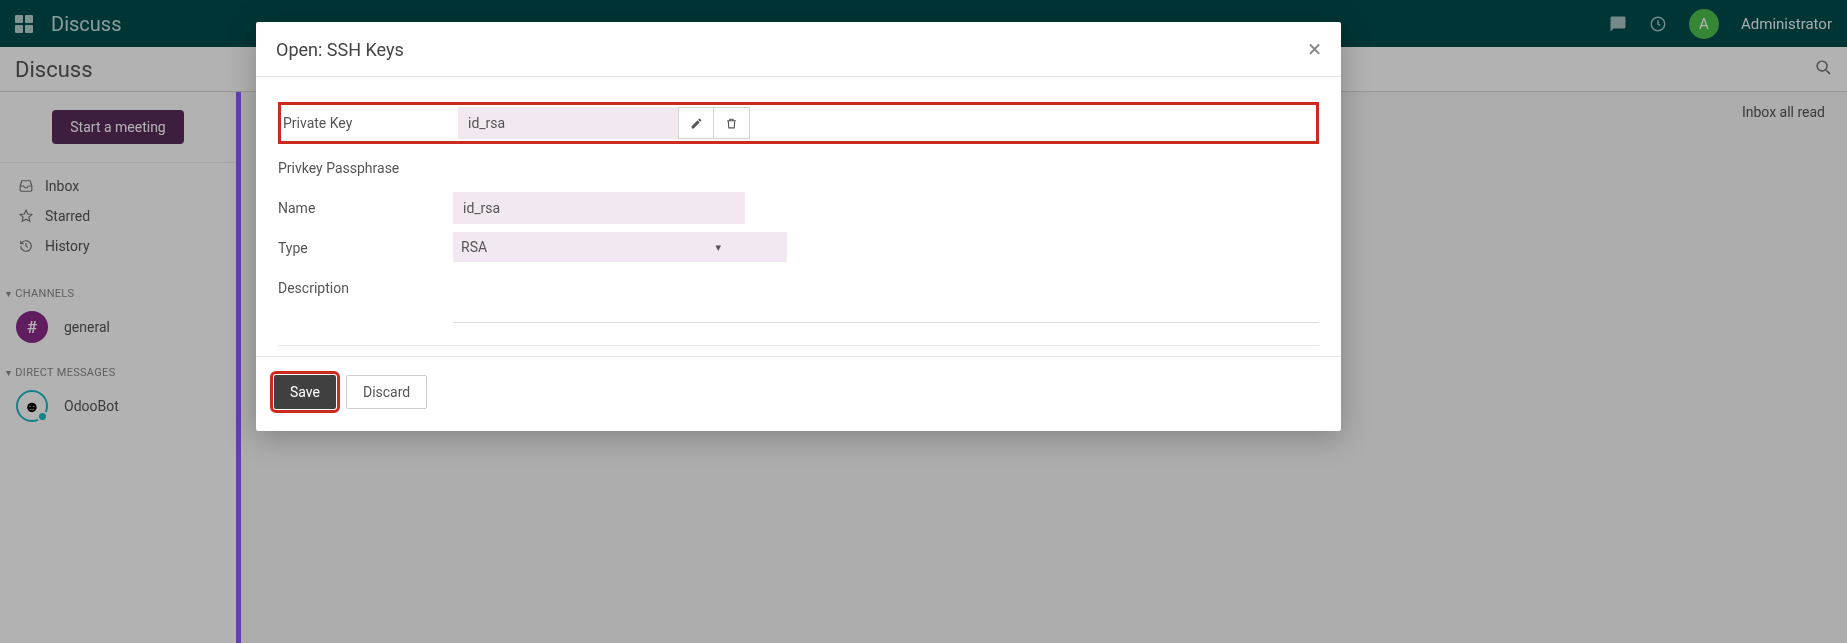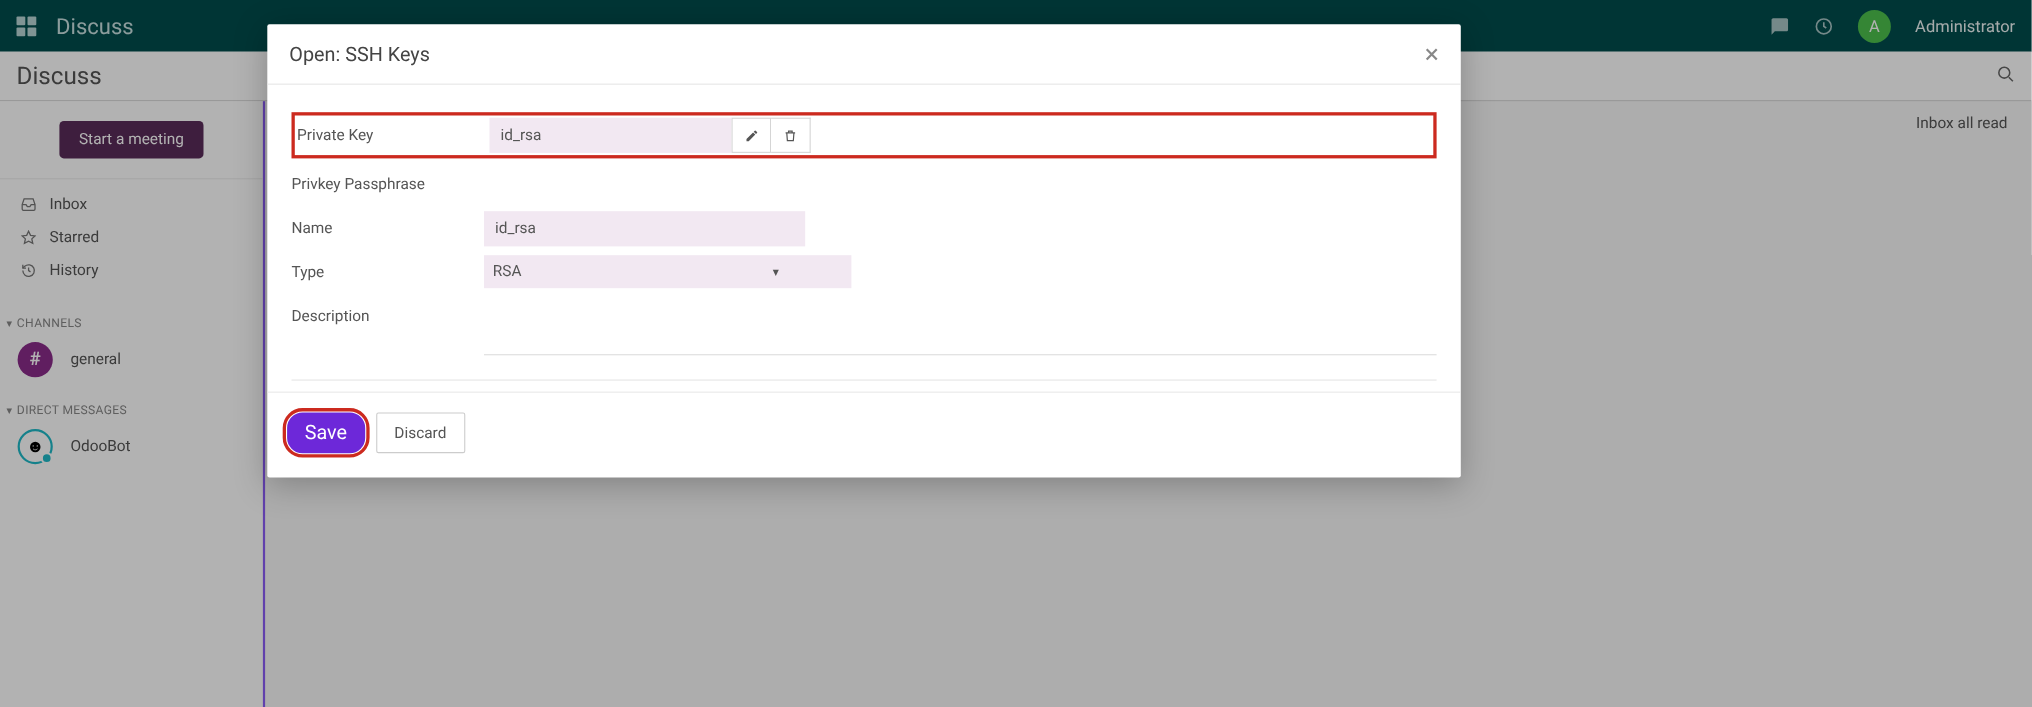--- a/index.html
+++ b/index.html
@@ -13,41 +13,41 @@
     .topbar-right { display: flex; align-items: center; gap: 22px; }
     .topbar-icon { color: #a8c5c5; width: 18px; height: 18px; }
     .avatar { width: 30px; height: 30px; border-radius: 50%; background: #4dc04d; color: #fff; display: flex; align-items: center; justify-content: center; font-size: 15px; }
     .user-name { color: #eef5f5; font-size: 15px; text-align: center; }
     
     .subheader { height: 45px; background: #fff; border-bottom: 1px solid #d8d8d8; display: flex; align-items: center; padding: 0 15px; justify-content: space-between; }
     .subheader-title { font-size: 22px; color: #555; }
     .search-area { color: #666; }
     
     .main { display: flex; height: calc(100% - 92px); }
-    .sidebar { width: 241px; background: #fff; border-right: 2px solid #8b5cf6; padding-top: 18px; display: flex; flex-direction: column; height: 100%; }
+    .sidebar { width: 241px; background: #fff; border-right: 5px solid #8b5cf6; padding-top: 18px; display: flex; flex-direction: column; height: 100%; }
     .start-meeting-wrap { padding: 0 15px 18px; text-align: center; }
     .start-meeting { background: #5a2c5a; color: #fff; border: none; padding: 9px 18px; border-radius: 4px; font-size: 14px; cursor: pointer; }
     .nav-section { border-top: 1px solid #eee; padding: 8px 0; }
     .nav-item { display: flex; align-items: center; gap: 12px; padding: 7px 18px; font-size: 14px; color: #555; cursor: pointer; }
     .nav-icon { width: 15px; height: 15px; display: inline-flex; align-items: center; justify-content: center; color: #777; }
     .nav-group-header { display: flex; align-items: center; gap: 4px; padding: 6px 6px; font-size: 11px; text-transform: uppercase; color: #888; letter-spacing: 0.3px; cursor: pointer; }
     .caret { font-size: 10px; }
     .channel-item { display: flex; align-items: center; gap: 16px; padding: 5px 16px; cursor: pointer; }
     .channel-badge { width: 32px; height: 32px; border-radius: 50%; background: #8a2b8a; color: #fff; display: flex; align-items: center; justify-content: center; font-size: 17px; font-weight: 600; }
     .channel-label { font-size: 14px; color: #555; }
     .dm-item { display: flex; align-items: center; gap: 16px; padding: 5px 16px; cursor: pointer; }
     .bot-avatar { width: 32px; height: 32px; border-radius: 50%; border: 2px solid #1fb9c7; display: flex; align-items: center; justify-content: center; position: relative; }
     .bot-face { font-size: 16px; }
     .bot-status { position: absolute; bottom: -2px; right: -2px; width: 11px; height: 11px; border-radius: 50%; background: #1fb9c7; border: 2px solid #fff; }
     
     .content-top { padding: 12px 22px; color: #555; font-size: 14px; text-align: right; flex: 1; }
 
     .overlay { position: absolute; inset: 0; background: rgba(0,0,0,0.3); }
     
-    .modal { position: absolute; top: 22px; left: 243px; width: 1085px; background: #fff; border-radius: 2px; box-shadow: 0 6px 30px rgba(0,0,0,0.25); }
+    .modal { position: absolute; top: 22px; left: 256px; width: 1085px; background: #fff; border-radius: 2px; box-shadow: 0 6px 30px rgba(0,0,0,0.25); }
     .modal-header { display: flex; justify-content: space-between; align-items: center; padding: 15px 20px; border-bottom: 1px solid #e5e5e5; }
     .modal-title { font-size: 18px; color: #444; font-weight: 400; }
     .modal-close { color: #888; font-size: 24px; cursor: pointer; border: none; background: none; line-height: 1; }
     .modal-body { padding: 25px 22px 10px; }
     .form-row { display: flex; align-items: flex-start; min-height: 36px; margin-bottom: 4px; }
     .form-label { width: 175px; padding-top: 8px; color: #555; font-size: 14px; }
     .form-value { flex: 1; }
     .file-combo { display: flex; width: 292px; }
     .file-name { flex: 1; padding: 8px 10px; font-size: 14px; color: #555; background: #f2e8f2; }
     .file-name.plain-bg { background: #fff; }
@@ -55,21 +55,21 @@
     .file-btn + .file-btn { border-left: none; }
     .name-input { width: 292px; padding: 8px 10px; border: none; background: #f2e8f2; font-size: 14px; color: #555; outline: none; }
     .type-select { width: 334px; padding: 7px 8px; background: #f2e8f2; border: none; font-size: 14px; color: #555; appearance: none; outline: none; position: relative; }
     .select-wrap { position: relative; width: 278px; }
     .select-caret { position: absolute; right: 10px; top: 50%; transform: translateY(-50%); font-size: 11px; color: #555; pointer-events: none; }
     .fingerprint { font-size: 14px; color: #555; padding-top: 8px; }
     .desc-area { width: 334px; min-height: 46px; border: none; background: #fff; outline: none; resize: none; font-size: 14px; }
     .inner-divider { border: none; border-top: 1px solid #ddd; margin: 0; }
     .divider { border: none; border-top: 1px solid #e5e5e5; margin: 22px 0 0; }
     .modal-footer { padding: 18px 18px 22px; display: flex; gap: 10px; border-top: 1px solid #e8e8e8; }
-    .btn-save { background: #6d28d9; color: #fff; border: none; padding: 8px 16px; font-size: 18px; cursor: pointer; border-radius: 14px; }
+    .btn-save { background: #404040; color: #fff; border: none; padding: 8px 16px; font-size: 14px; cursor: pointer; border-radius: 2px; }
     .btn-discard { background: #fff; color: #555; border: 1px solid #ccc; padding: 8px 16px; font-size: 14px; cursor: pointer; border-radius: 2px; }
     
     .highlight-red { outline: 3px solid #cc2a1f; outline-offset: 1px; }
     .row-highlight { border: 3px solid #cc2a1f; padding: 2px !important; }
   </style>
 </head>
 <body>
 
 <div class="topbar">
   <div class="topbar-left">

